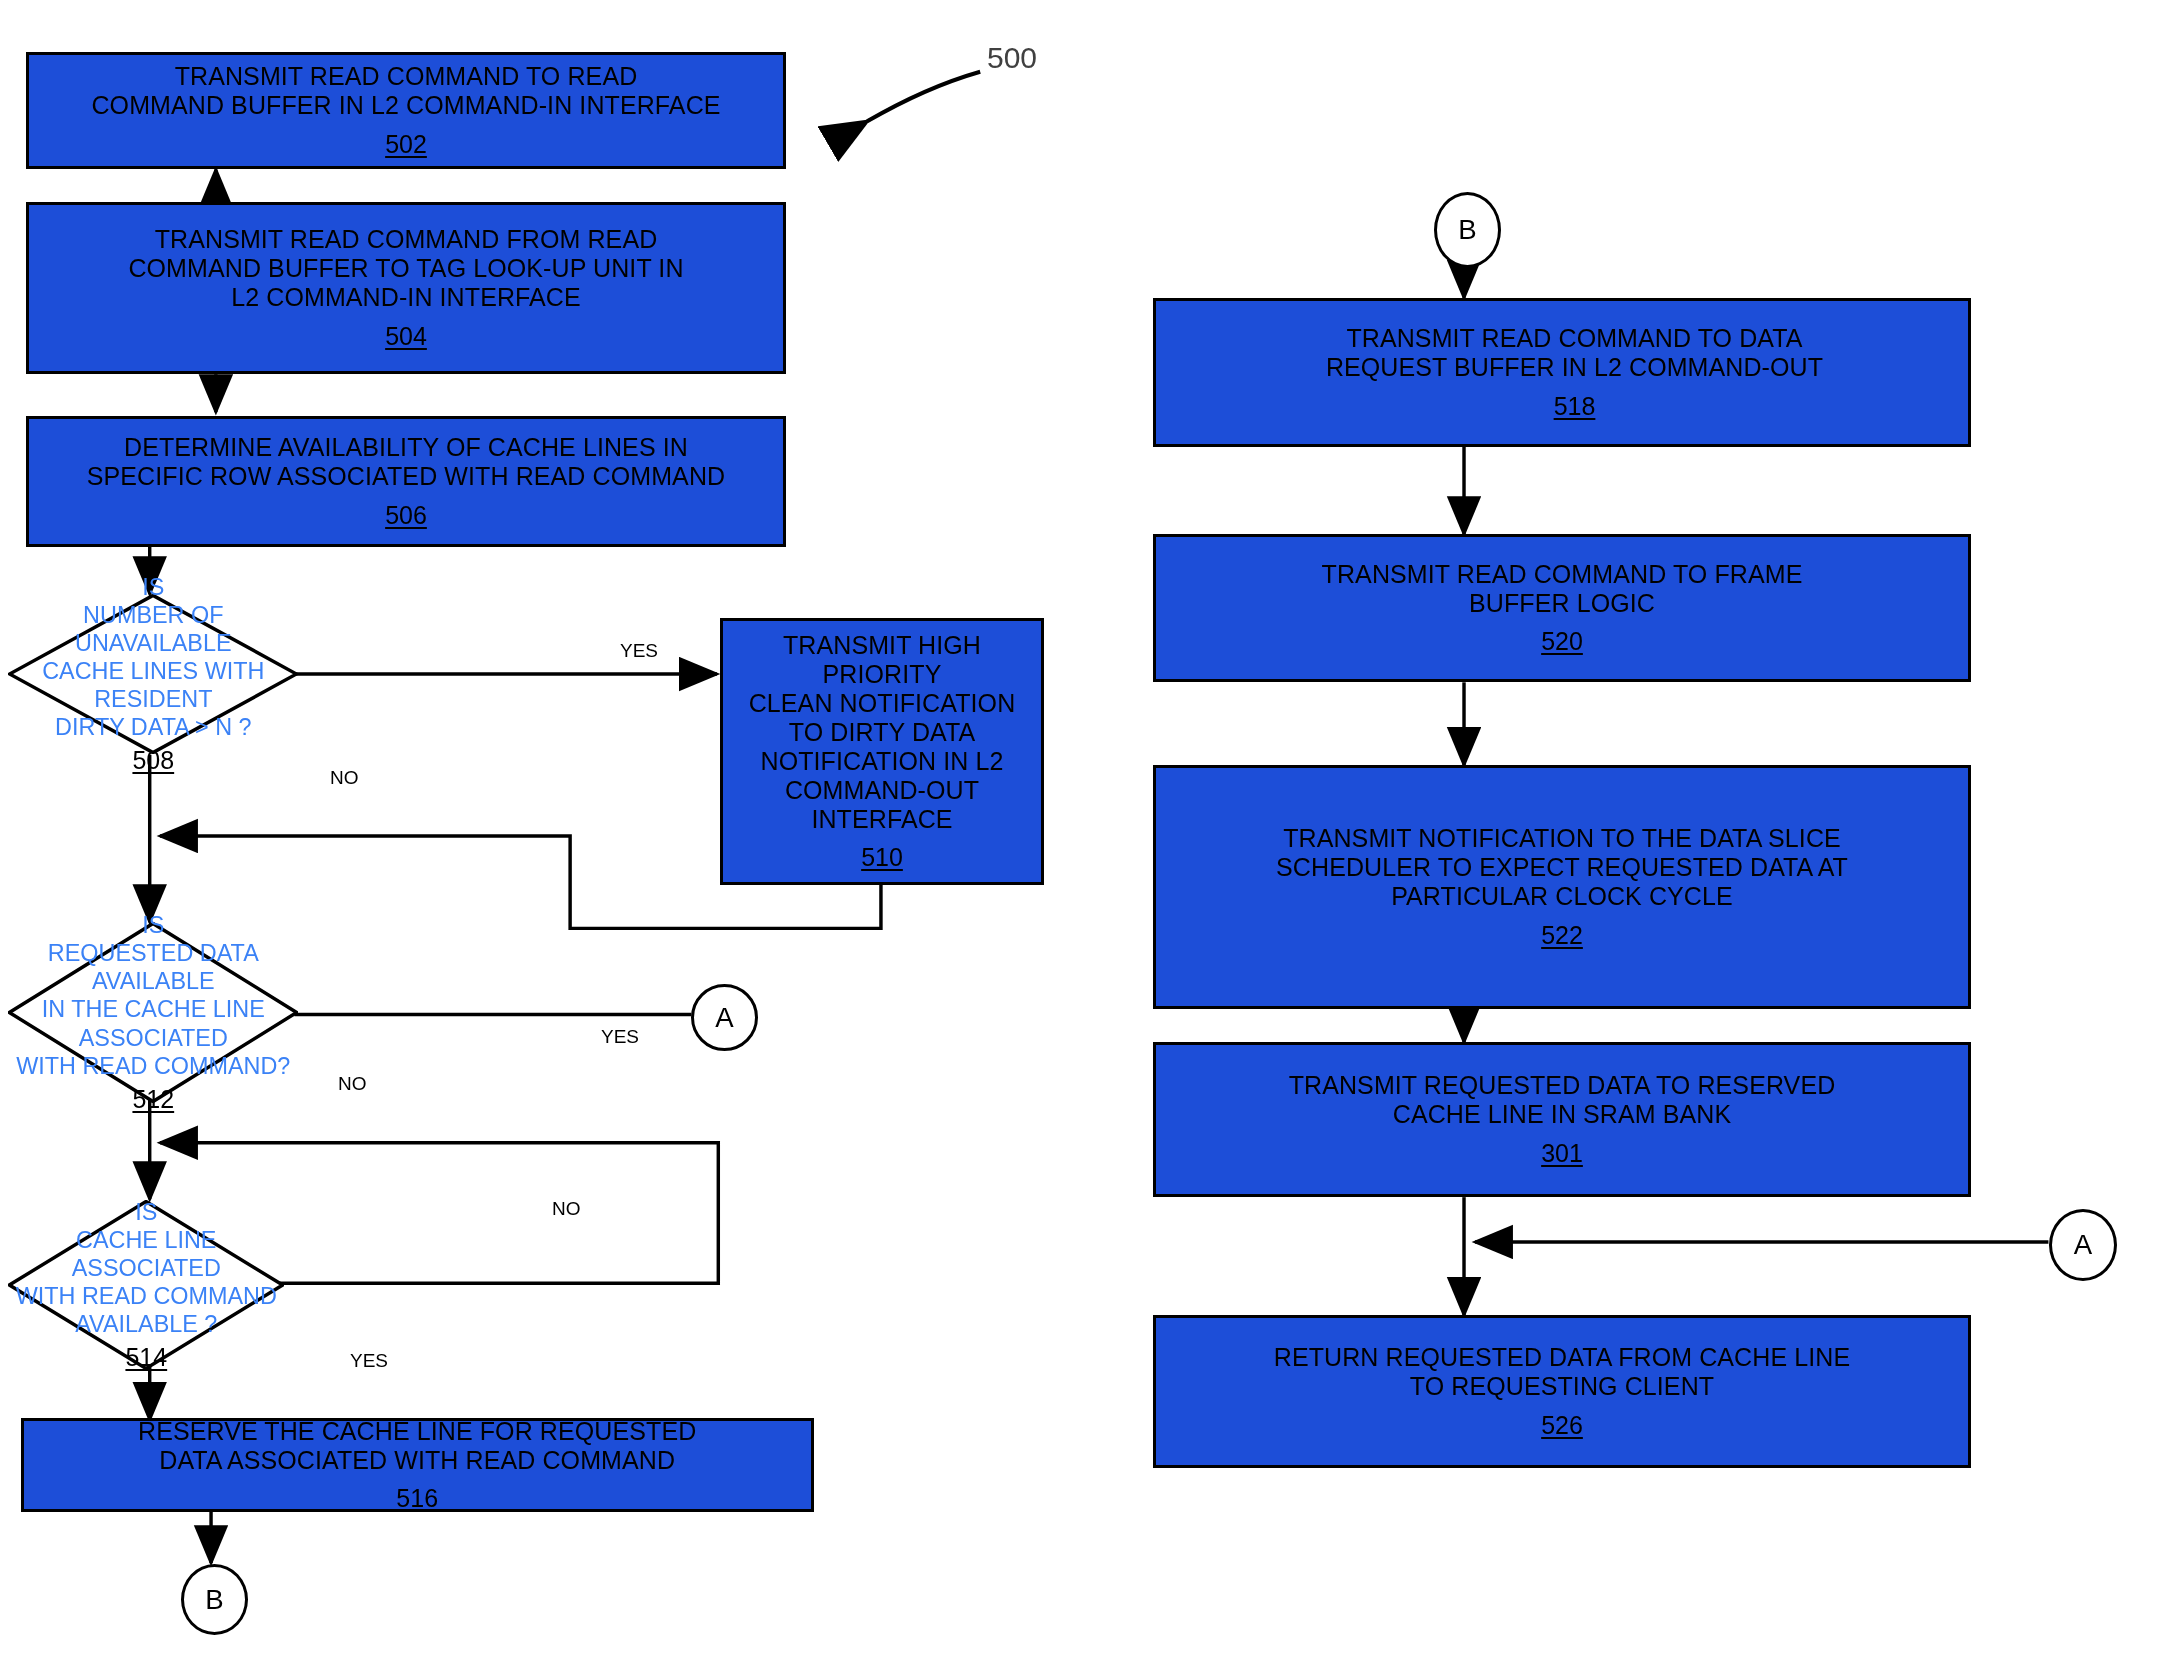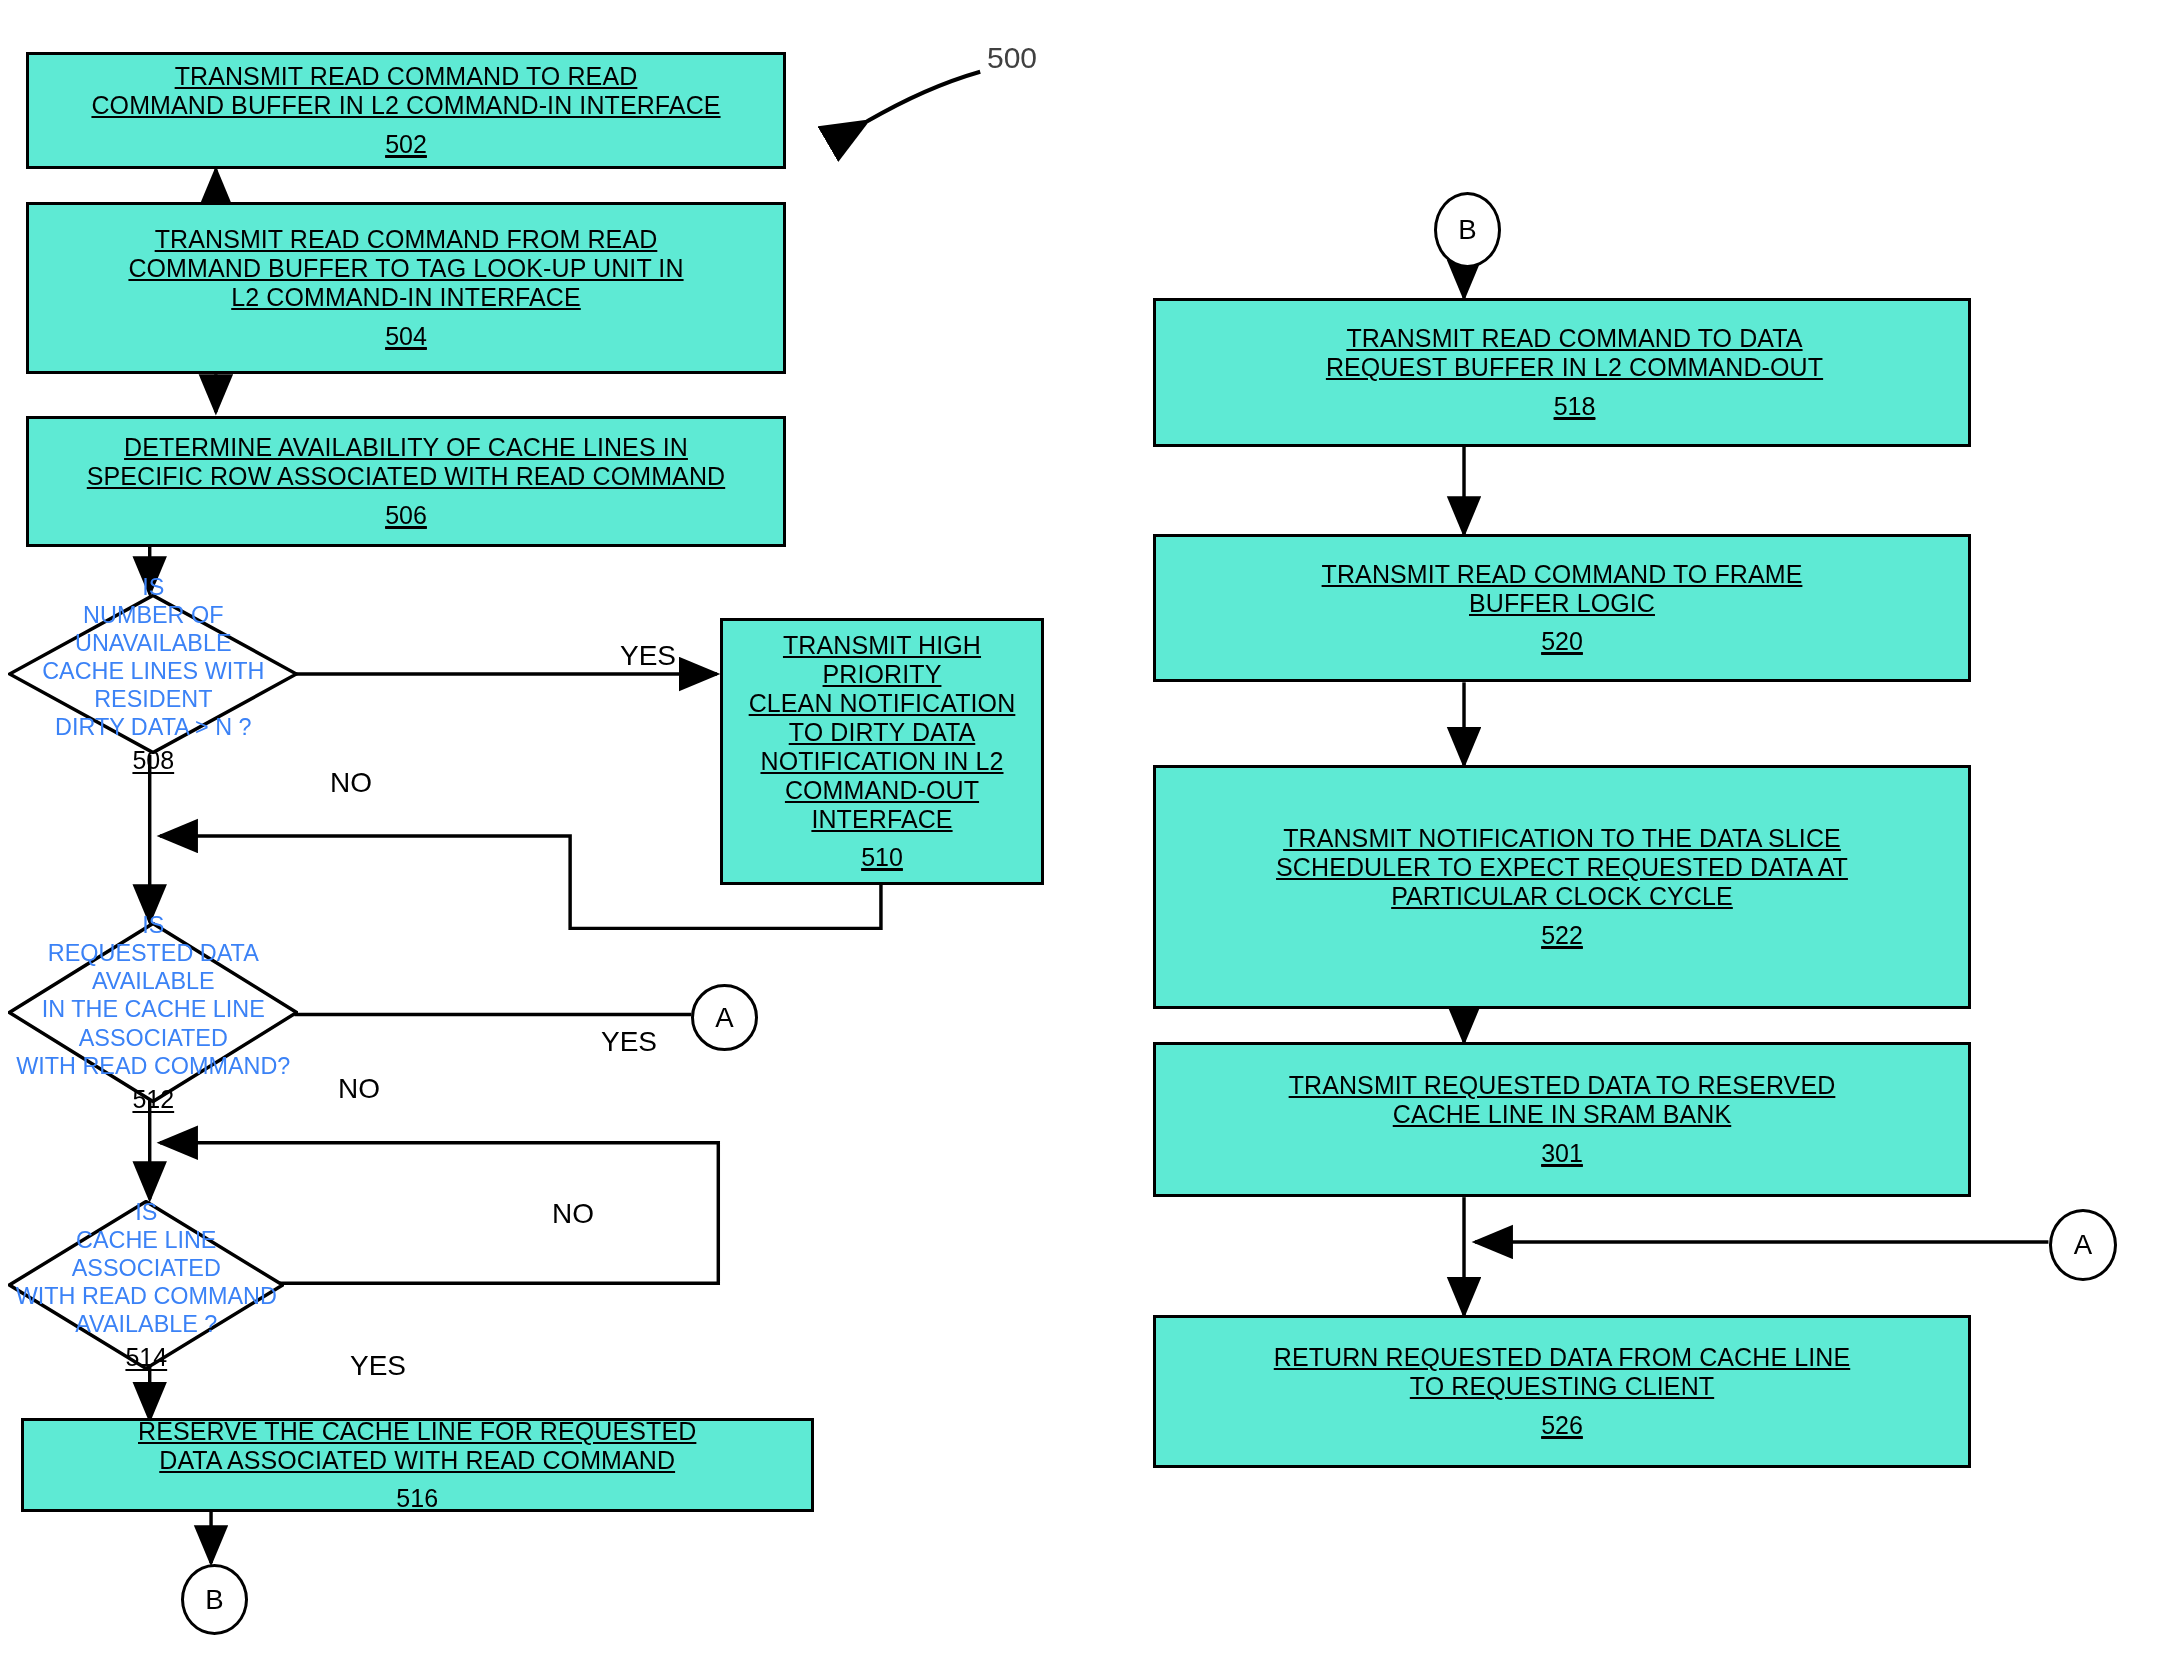--- a/index.html
+++ b/index.html
@@ -28,24 +28,23 @@
   .node {
     position: absolute;
     box-sizing: border-box;
     display: flex;
     flex-direction: column;
     align-items: center;
     justify-content: center;
   }
   .pbox {
     border: 3.4px solid #000;
-    background: #5eead4;
+    background: #1d4ed8;
     text-align: center;
     line-height: 1.16;
-    text-decoration: underline;
   }
   .pbox .txt {
     font-size: 25px;
     letter-spacing: 0.1px;
     color: #000;
     white-space: pre-line;
     text-align: center;
   }
   .pbox .ref,
   .dia .ref {
@@ -83,21 +82,21 @@
     border-radius: 50%;
     background: #fff;
     display: flex;
     align-items: center;
     justify-content: center;
     font-size: 27.6px;
     color: #000;
   }
   .edgelbl {
     position: absolute;
-    font-size: 28px;
+    font-size: 19px;
     color: #000;
     white-space: nowrap;
   }
   .figref {
     position: absolute;
     font-size: 30px;
     color: #404040;
   }
 </style>
 </head>

